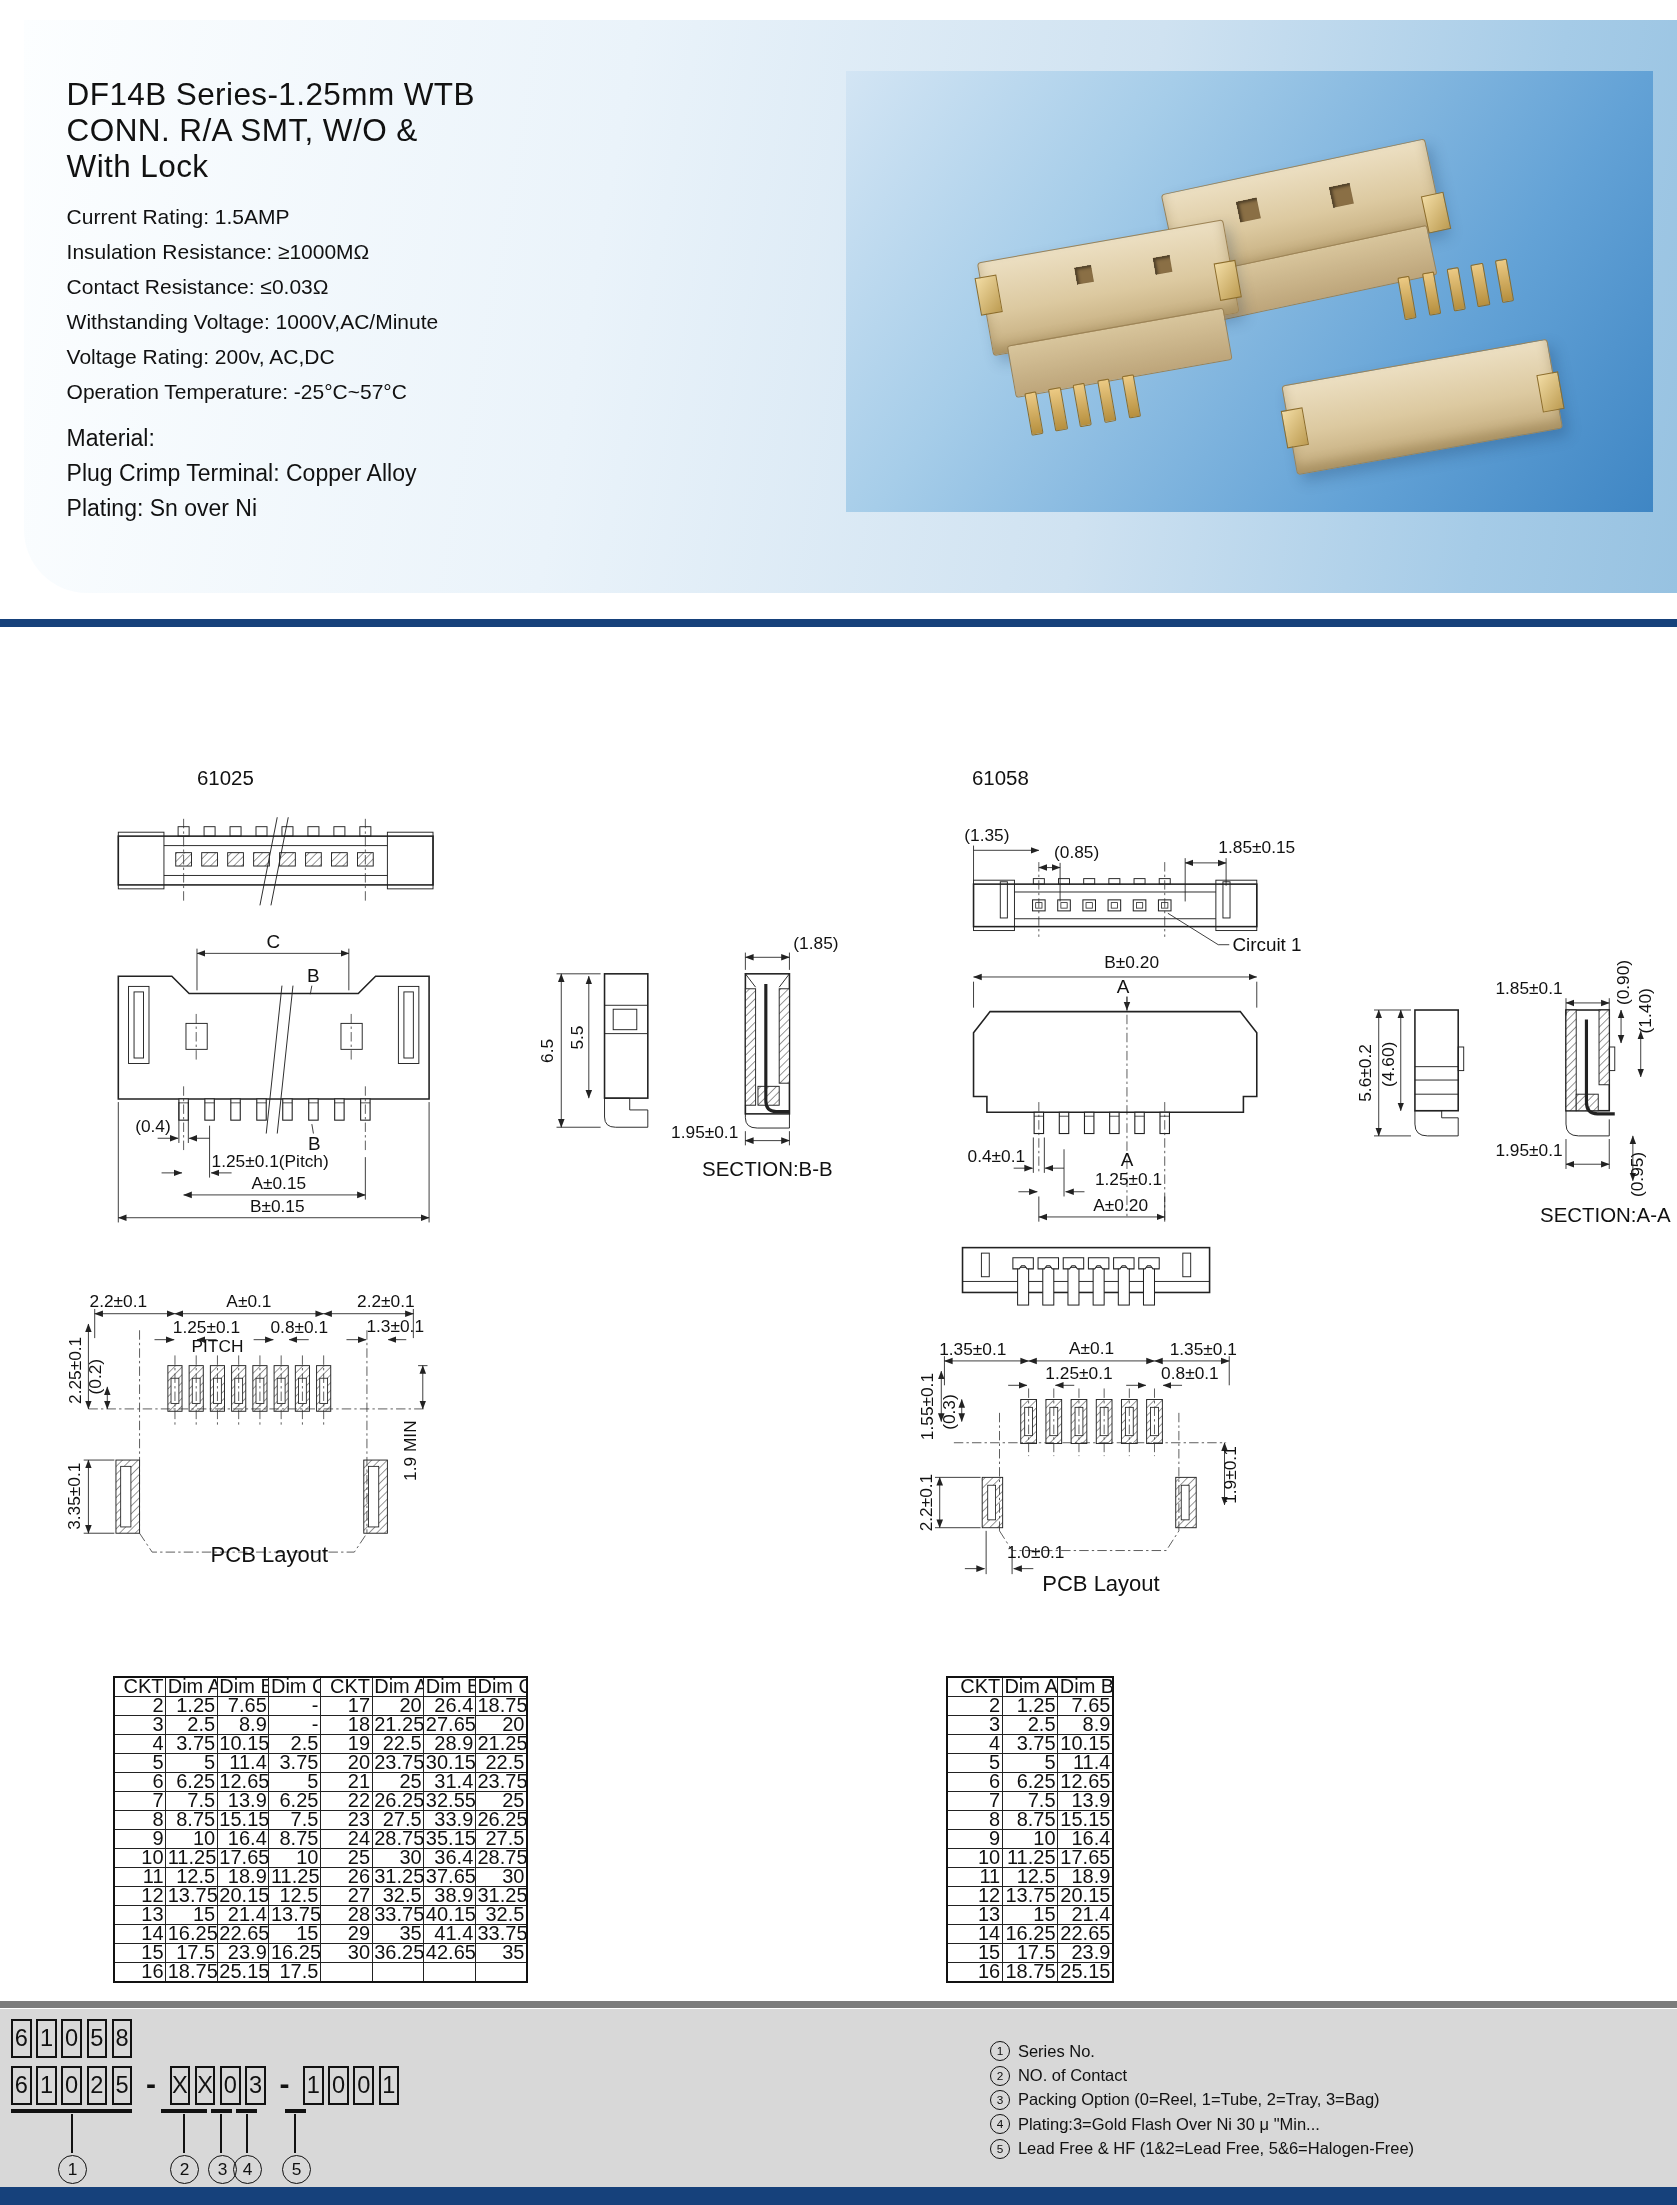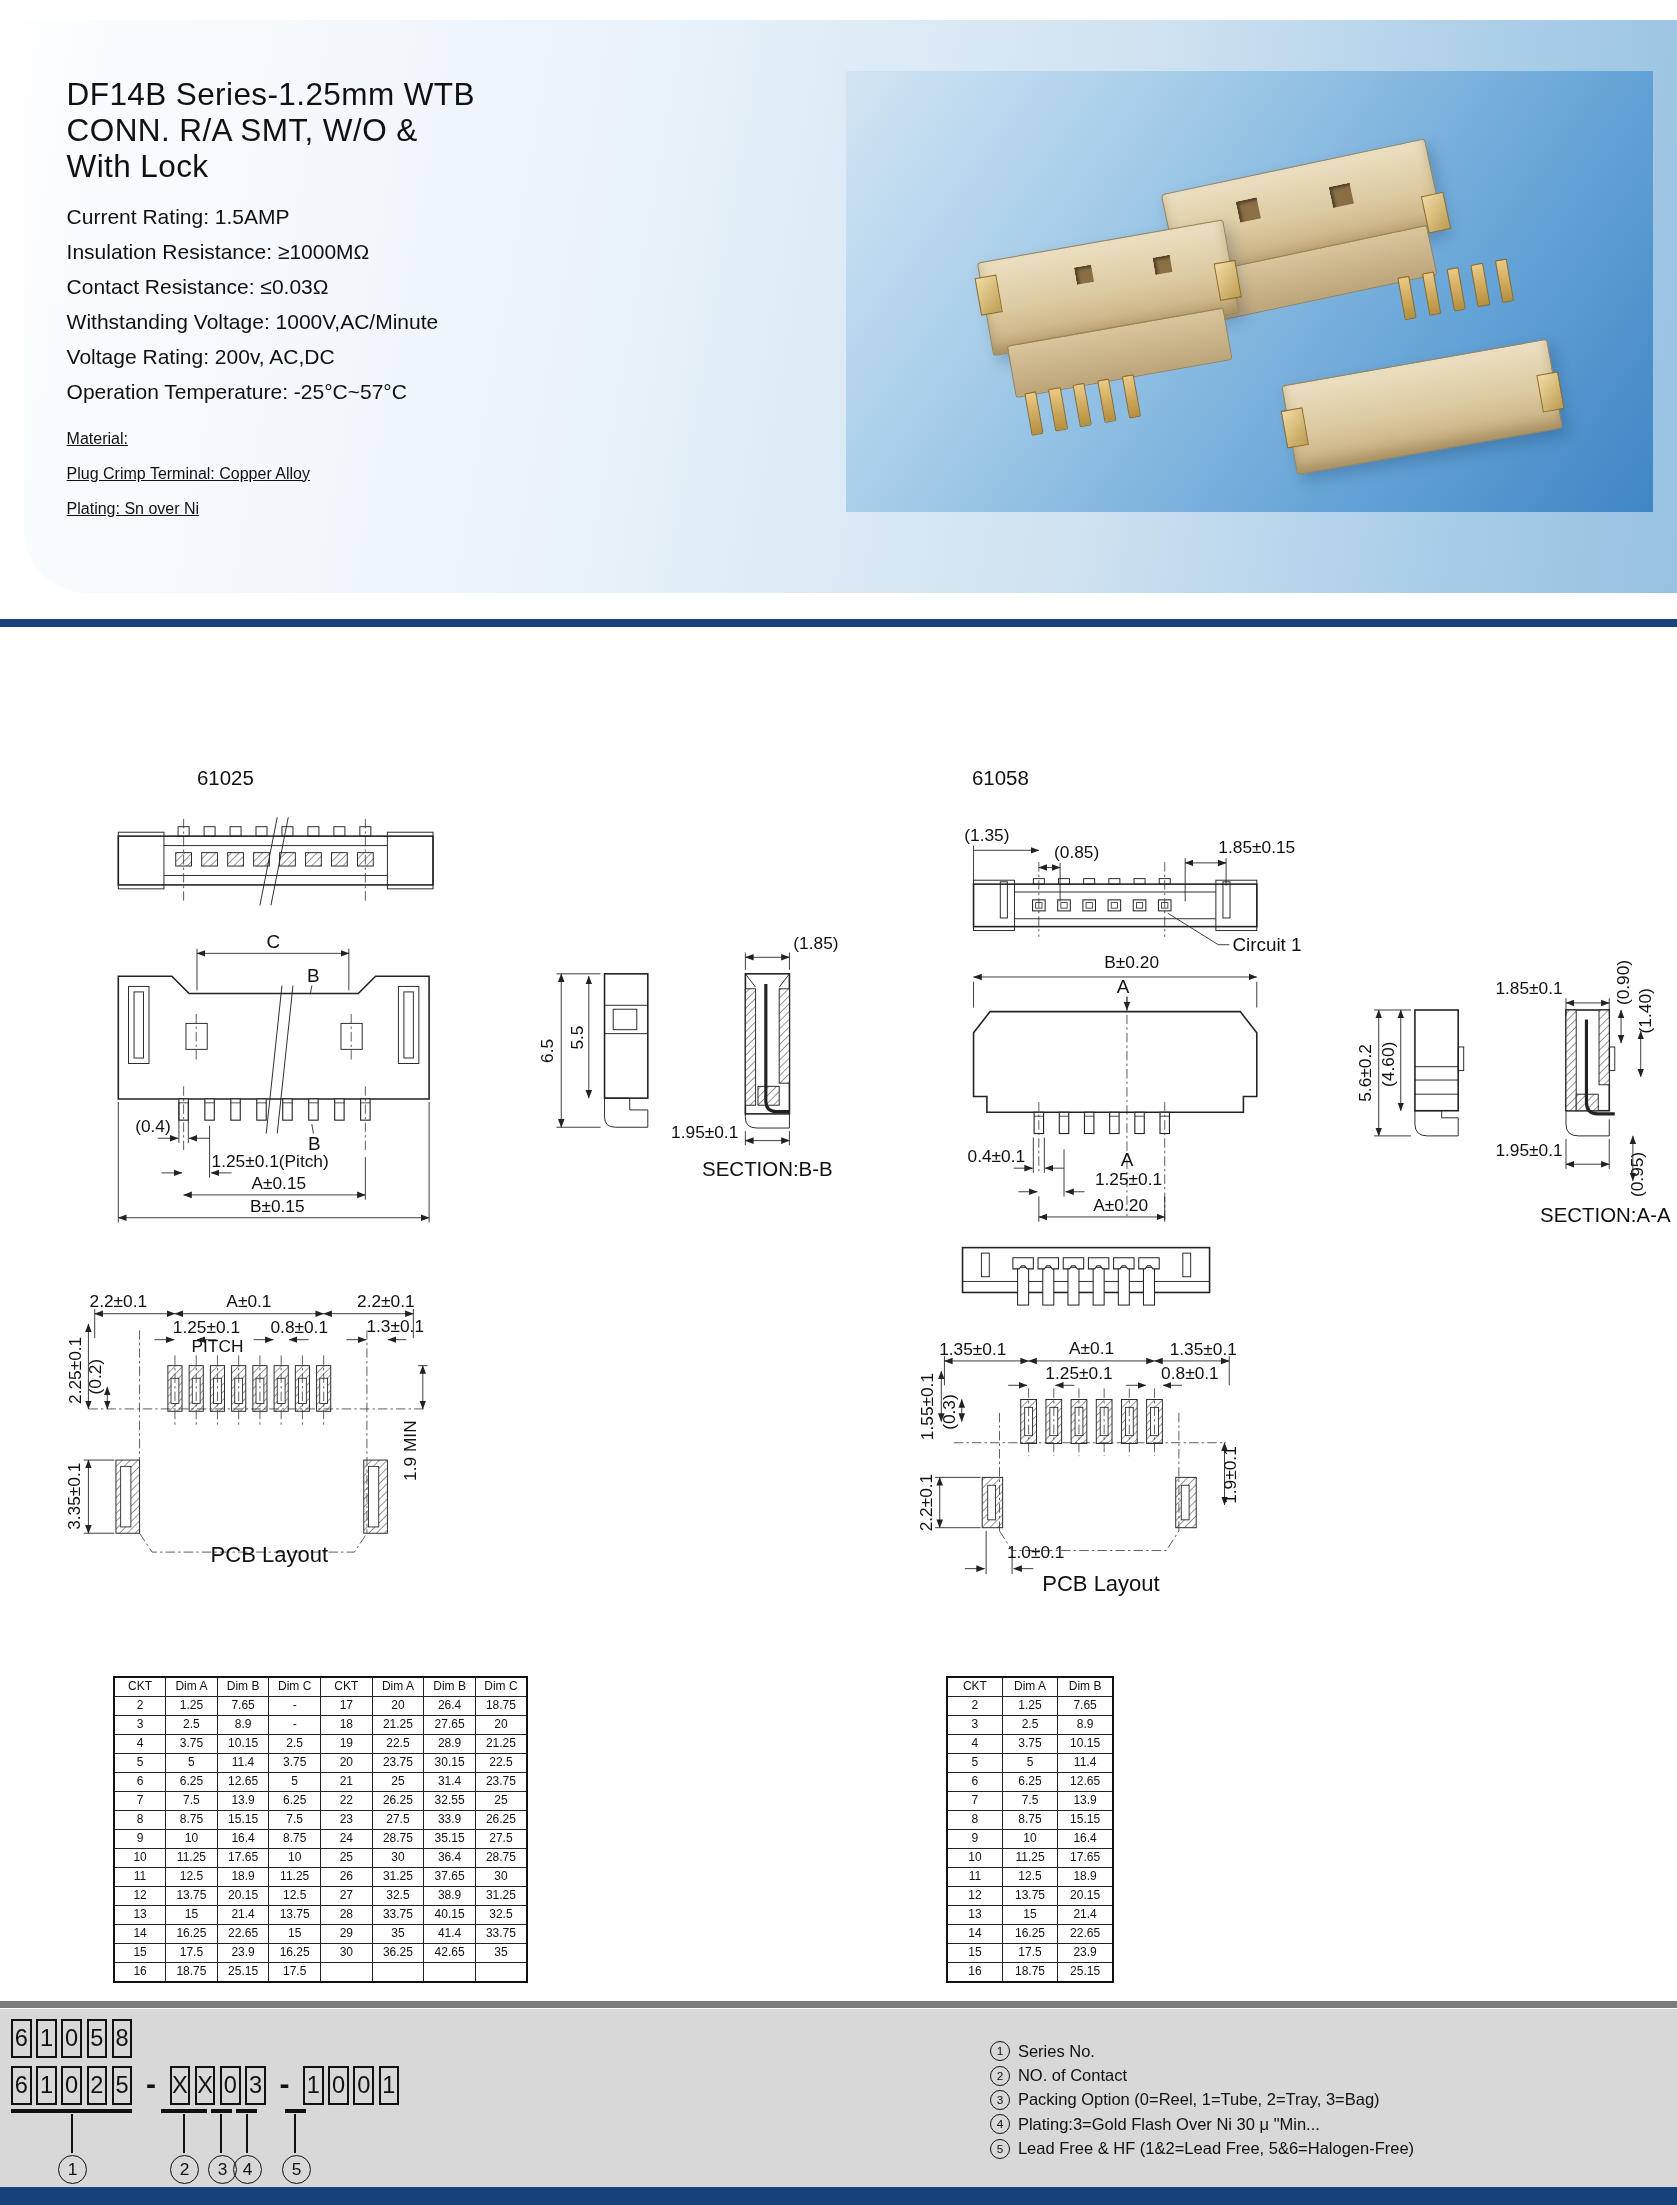--- a/index.html
+++ b/index.html
@@ -4,21 +4,21 @@
 <style>
   html,body{margin:0;padding:0;background:#fff;}
   .page{position:relative;width:1678px;height:2205px;background:#fff;overflow:hidden;
         font-family:"Liberation Sans",sans-serif;color:#111;}
   
   .header{position:absolute;left:23.6px;top:19.7px;width:1654px;height:573px;
           border-radius:0 0 0 63px;
           background:linear-gradient(100deg,#fcfeff 0%,#eaf3fa 35%,#cfe2f1 65%,#a5cbe7 88%,#97c2e1 100%);}
   .title{position:absolute;left:43px;top:7.9px;font-size:31.5px;line-height:36px;letter-spacing:0.4px;margin-top:48px;}
   .specs{position:absolute;left:43px;top:179px;font-size:21px;line-height:35px;}
-  .materials{position:absolute;left:43px;top:401px;font-size:16px;line-height:35px;text-decoration:underline;}
+  .materials{position:absolute;left:43px;top:401px;font-size:23px;line-height:35px;}
   
   .photo{position:absolute;left:846px;top:71px;width:807px;height:441px;
          background:linear-gradient(125deg,#d3e5f4 0%,#a6cde9 30%,#63a2d6 72%,#3f86c4 100%);}
   .conn{position:absolute;}
   .cbody{position:absolute;left:0;top:0;width:100%;height:62%;
          background:linear-gradient(180deg,#ecdfc2 0%,#dcc9a0 55%,#c3ab7c 100%);
          border:1.6px solid #9c8356;border-radius:3.9px;
          box-shadow:inset 0 -7.9px 11px rgba(110,85,40,.30), 4.7px 7.9px 14px rgba(20,50,90,.25);}
   .hole{position:absolute;width:20.5px;height:20.5px;background:#8a6f45;
         box-shadow:inset 2.4px 2.4px 3.1px rgba(0,0,0,.45);}
@@ -38,21 +38,21 @@
   .drawings{position:absolute;left:0;top:630px;}
   .drawings text{font-family:"Liberation Sans",sans-serif;fill:#111;}.t22{font-size:22px}.t24{font-size:24px}.t26{font-size:26px}.t28{font-size:28px}
   .mid{text-anchor:middle}.enda{text-anchor:end}
   .o{fill:none;stroke:#222;stroke-width:2}
   .i{fill:none;stroke:#222;stroke-width:1.2}
   .d{fill:none;stroke:#222;stroke-width:1.1}
   .cl{fill:none;stroke:#333;stroke-width:1;stroke-dasharray:12 4 3 4}
   .hz{fill:url(#hatch);stroke:#222;stroke-width:1.2}
   
   .tbl{position:absolute;border-collapse:collapse;table-layout:fixed;background:#fff;
-       font-size:12px;text-align:center;color:#111;border:2.4px solid #111;}
+       font-size:20px;text-align:right;color:#111;border:2.4px solid #111;}
   .tbl th,.tbl td{border:1.2px solid #222;height:18px;padding:0 1.6px;line-height:17.3px;font-weight:normal;
                   overflow:hidden;white-space:nowrap;}
   .tbl-left{left:113px;top:1676px;width:415px;}
   .tbl-right{left:946px;top:1676px;width:168px;}
   
   .obr{position:absolute;display:flex;gap:4.7px;}
   .grp{display:flex;gap:4.7px;}
   .obox{width:20.5px;height:39px;border:2.4px solid #111;display:flex;align-items:center;
         justify-content:center;font-size:23.6px;box-sizing:border-box;}
   .odash{width:28px;text-align:center;font-size:30px;font-weight:bold;line-height:36px;}

